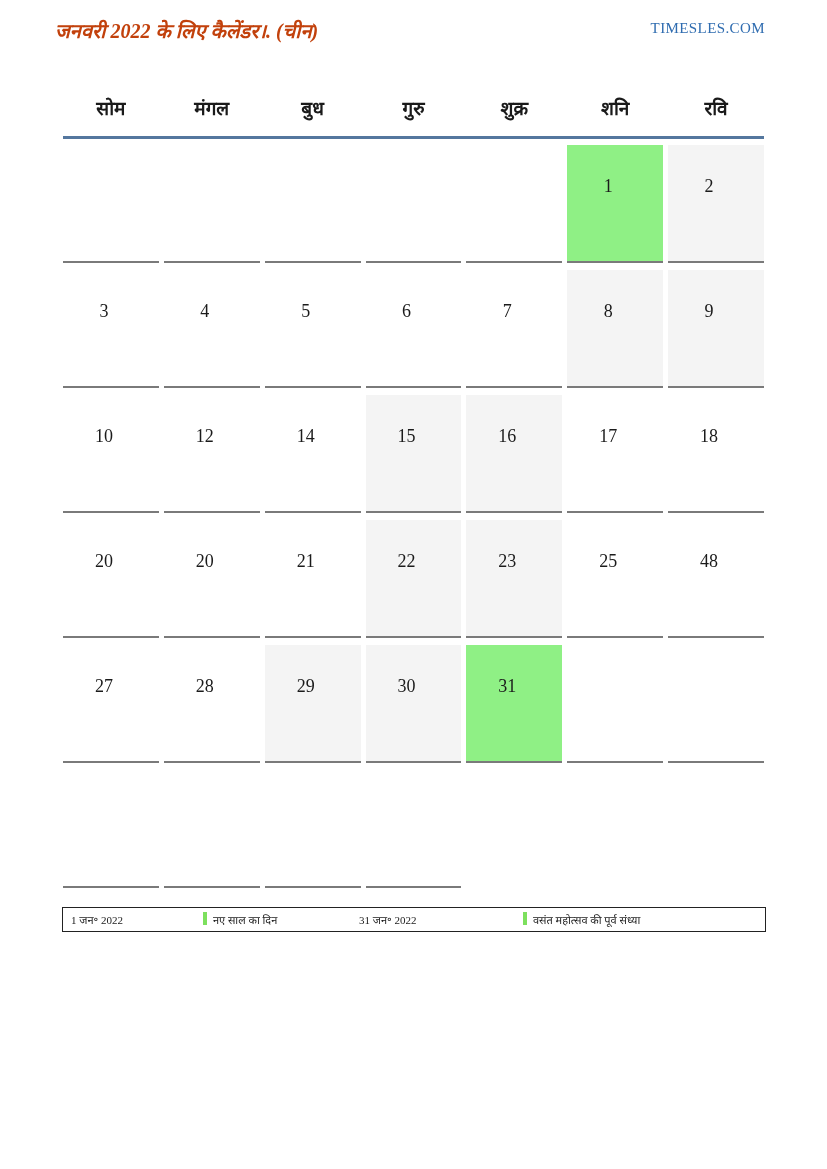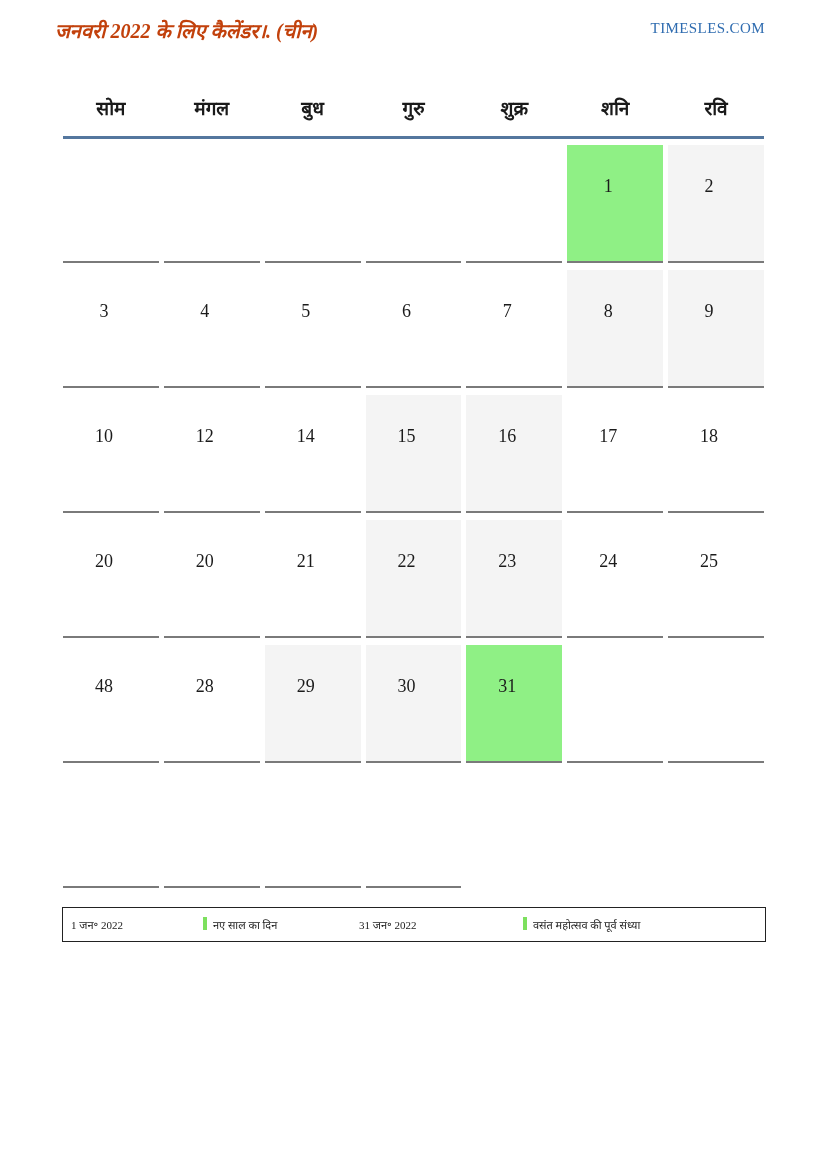--- a/index.html
+++ b/index.html
@@ -83,21 +83,21 @@
     font-size: 18px;
     color: #1b1b1b;
     transform: translateX(-7px);
     line-height: 1;
   }
 
   
   .legend {
     margin: 19px 0 0 62px;
     width: 704px;
-    height: 35px;
+    height: 25px;
     border: 1.5px solid #222222;
     display: grid;
     grid-template-columns: 132px 156px 164px 1fr;
     align-items: center;
     padding-left: 8px;
     font-size: 11px;
     color: #222222;
   }
   .legend-date { white-space: nowrap; }
   .legend-label {
@@ -208,27 +208,27 @@
         <div class="cell" data-type="weekday">
           <span class="daynum">21</span>
         </div>
         <div class="cell" data-type="weekend">
           <span class="daynum">22</span>
         </div>
         <div class="cell" data-type="weekend">
           <span class="daynum">23</span>
         </div>
         <div class="cell" data-type="weekday">
-          <span class="daynum">24</span>
-        </div>
-        <div class="cell" data-type="weekday">
           <span class="daynum">25</span>
         </div>
         <div class="cell" data-type="weekday">
           <span class="daynum">48</span>
+        </div>
+        <div class="cell" data-type="weekday">
+          <span class="daynum">27</span>
         </div>
         <div class="cell" data-type="weekday">
           <span class="daynum">28</span>
         </div>
         <div class="cell" data-type="weekend">
           <span class="daynum">29</span>
         </div>
         <div class="cell" data-type="weekend">
           <span class="daynum">30</span>
         </div>

